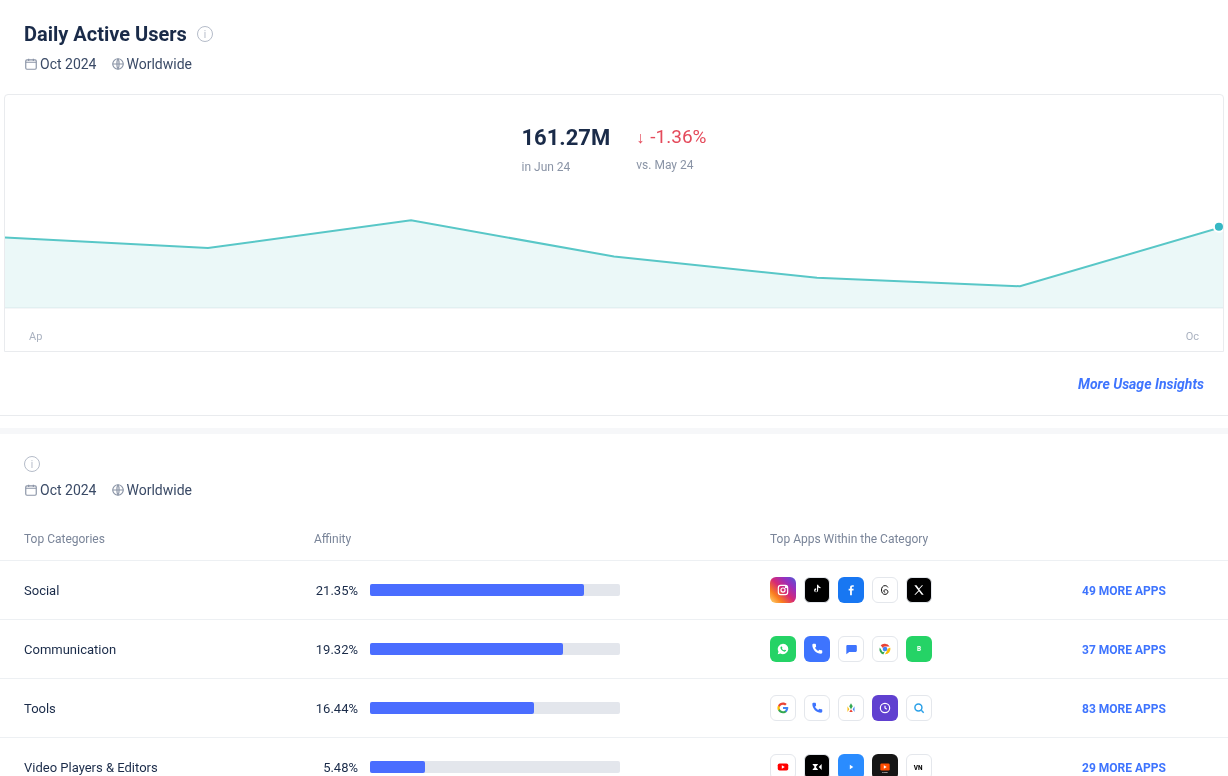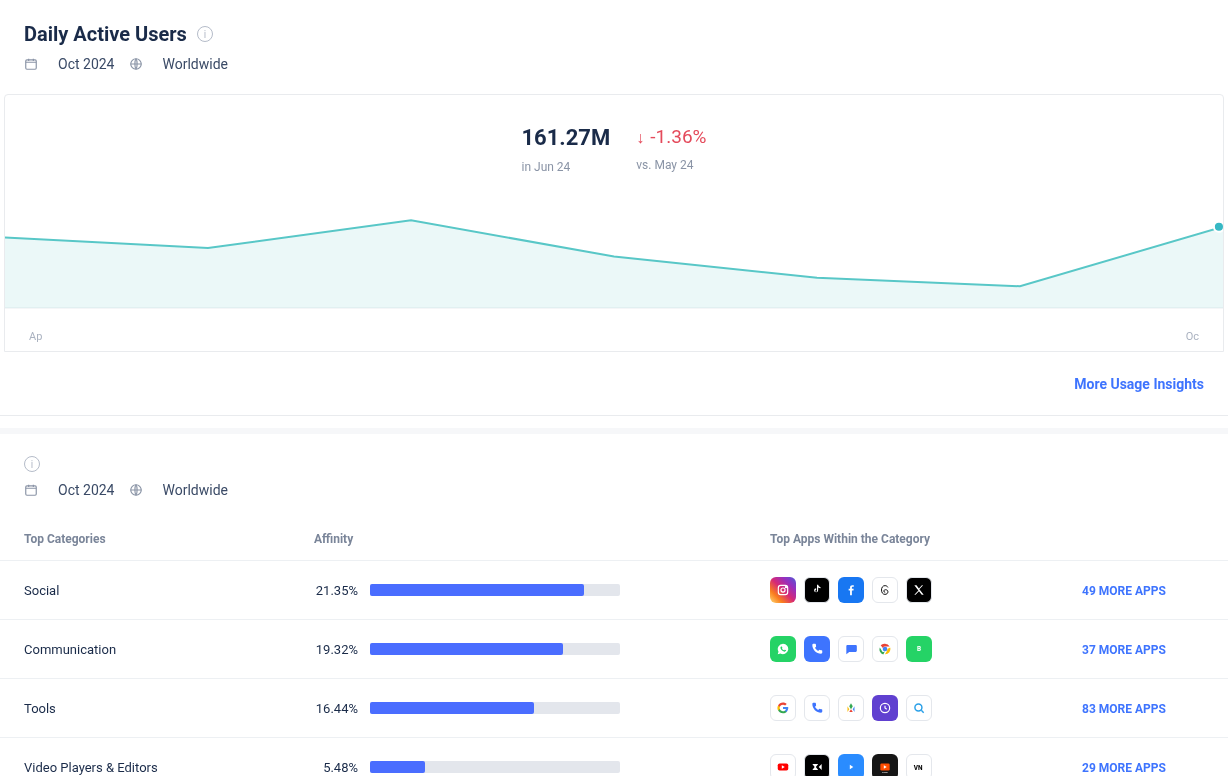--- a/index.html
+++ b/index.html
@@ -39,21 +39,21 @@
   }
   .filters {
     display: flex;
     align-items: center;
     gap: 14px;
     margin-top: 10px;
     font-size: 14px;
     color: #3a4a66;
   }
   .filter {
-    display: flex; align-items: center; gap: 20px;
+    display: flex; align-items: center; gap: 2px;
   }
   .filter svg { flex-shrink: 0; }
 
   
   .chart-card {
     margin: 14px 4px 0 4px;
     border: 1px solid #e9ebee;
     border-top-left-radius: 4px;
     border-top-right-radius: 4px;
     padding: 0;
@@ -93,20 +93,21 @@
   }
   .chart-wrap svg { display: block; width: 100%; height: 100%; }
   .chart-labels {
     display: flex; justify-content: space-between;
     padding: 4px 24px 8px 24px;
     font-size: 11px; color: #aab2c0; align-items: flex-end;
   }
   .chart-footer {
     padding: 22px 24px 22px 24px;
     text-align: right;
+    font-style: italic;
   }
   .link-more {
     color: #3e74fe;
     font-size: 14px;
     font-weight: 700;
     cursor: pointer;
   }
 
   
   .table {
@@ -114,21 +115,21 @@
     border-collapse: collapse;
   }
   .table th, .table td {
     text-align: left;
     padding: 16px 24px;
     font-size: 13px;
     border-bottom: 1px solid #edf0f3;
     vertical-align: middle;
   }
   .table th {
-    font-weight: 700;
+    font-weight: 400;
     color: #7a8599;
     font-size: 12px;
     padding-top: 26px;
     padding-bottom: 14px;
   }
   .col-cat { width: 290px; }
   .col-aff { width: 456px; }
   .col-apps { width: auto; }
   .col-more { width: 170px; text-align: right; }
 

